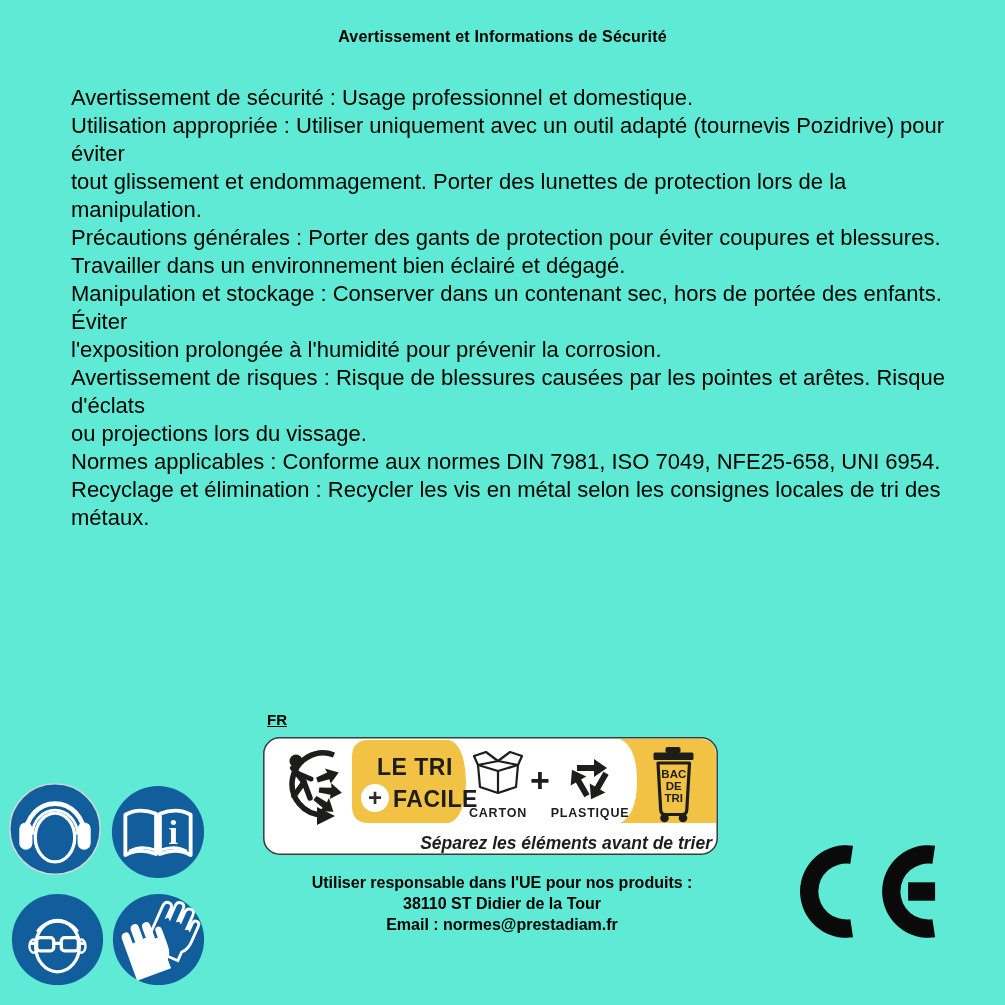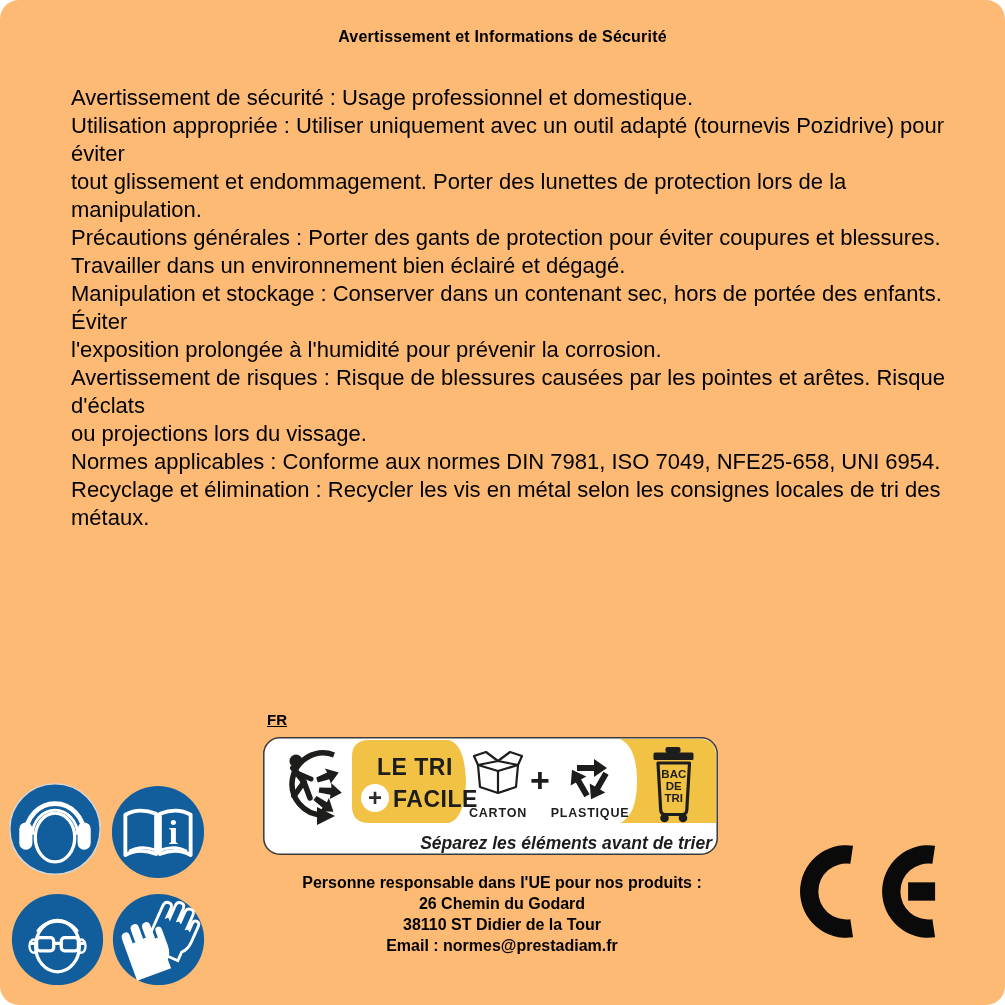--- a/index.html
+++ b/index.html
@@ -1,17 +1,17 @@
 <!DOCTYPE html>
 <html><head>
 <meta charset="utf-8">
 <style>
   html,body{margin:0;padding:0;background:#fff;}
-  .page{position:relative;width:1005px;height:1005px;background:#fdba74;overflow:hidden;
-        font-family:"Liberation Sans",sans-serif;color:#000;border-radius:19px;}
+  .page{position:relative;width:1005px;height:1005px;background:#5eead4;overflow:hidden;
+        font-family:"Liberation Sans",sans-serif;color:#000;}
   .title{position:absolute;top:28px;left:0;width:100%;text-align:center;
          font-size:16px;font-weight:bold;margin:0;letter-spacing:.2px;}
   .body-text{position:absolute;left:71px;top:84px;width:905px;
              font-size:22px;line-height:28px;white-space:pre-line;}
   .fr-label{position:absolute;left:267px;top:711px;font-size:15px;font-weight:bold;text-decoration:underline;}
   .infotri{position:absolute;left:263px;top:737px;}
   .picto{position:absolute;}
   .p-ear{left:8px;top:782px;}
   .p-book{left:110px;top:784px;}
   .p-eye{left:10px;top:892px;}
@@ -132,22 +132,21 @@
     <path d="M46,54 H54 M28,54 H20 M72,54 H80" fill="none" stroke="#fff" stroke-width="3.5"></path>
   </svg>
 
   <svg class="picto p-glove" width="95" height="95" viewBox="0 0 100 100">
     <circle cx="50" cy="50" r="48" fill="#125E9C"></circle>
     <path d="M6,60 V14 Q6,8 11,8 Q15,8 15,13 V22 Q16.5,20.5 18,22 V8 Q18,3 23,3 Q27,3 27,8 V21 Q28.5,20 30,21 V10 Q30,5 35,5 Q39,5 39,10 V25 Q40.5,24 42,25 V18 Q42,14 45.5,14 Q49,14 49,18 V36 Q49,45 44,50 V60 Z" transform="translate(40,8) rotate(24 27 30)" fill="#125E9C" stroke="#fff" stroke-width="3"></path>
     <path d="M6,60 V14 Q6,8 11,8 Q15,8 15,13 V22 Q16.5,20.5 18,22 V8 Q18,3 23,3 Q27,3 27,8 V21 Q28.5,20 30,21 V10 Q30,5 35,5 Q39,5 39,10 V25 Q40.5,24 42,25 V18 Q42,14 45.5,14 Q49,14 49,18 V36 Q49,45 44,50 V60 Z" transform="translate(10,28) rotate(-20 27 30)" fill="#ffffff"></path>
   </svg>
 
   <div class="responsible">
-    <div>Personne responsable dans l'UE pour nos produits :</div>
-    <div>26 Chemin du Godard</div>
+    <div>Utiliser responsable dans l'UE pour nos produits :</div>
     <div>38110 ST Didier de la Tour</div>
     <div>Email : normes@prestadiam.fr</div>
   </div>
 
   <svg class="ce" width="140" height="97" viewBox="0 0 145 100">
     <path d="M57,2.5 A48,48 0 1 0 57,97.5 L54.2,78.7 A29,29 0 1 1 54.2,21.3 Z" fill="#0a0a0a"></path>
     <path d="M142,2.5 A48,48 0 1 0 142,97.5 L139.2,78.7 A29,29 0 1 1 139.2,21.3 Z" fill="#0a0a0a"></path>
     <rect x="114" y="40.5" width="28" height="19" fill="#0a0a0a"></rect>
   </svg>
 

